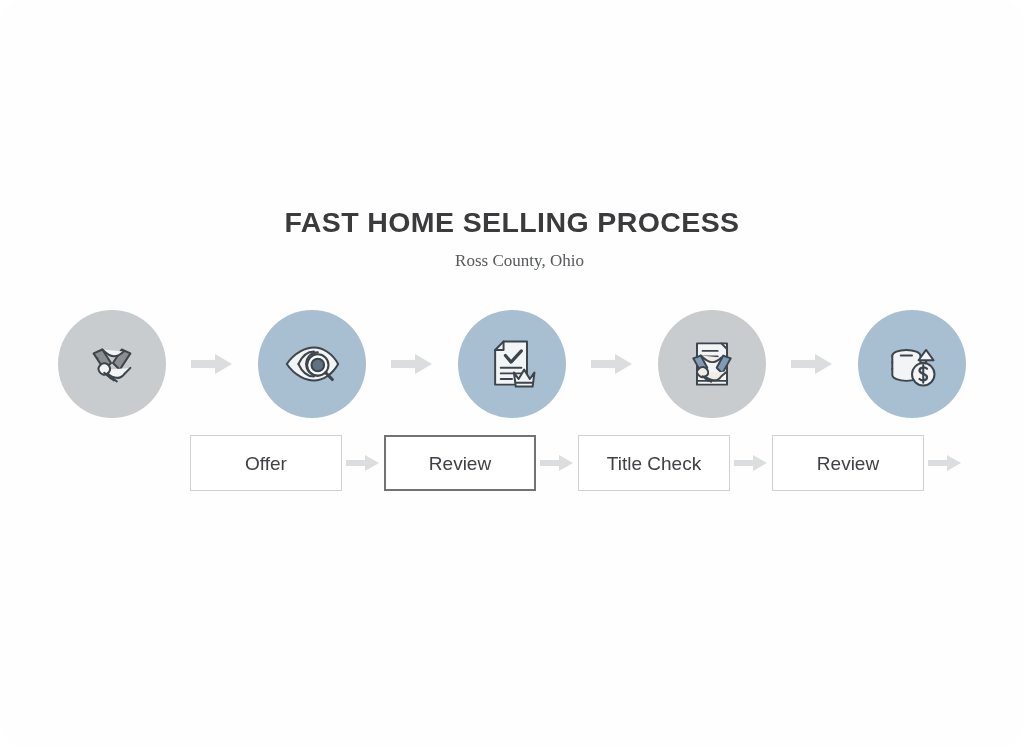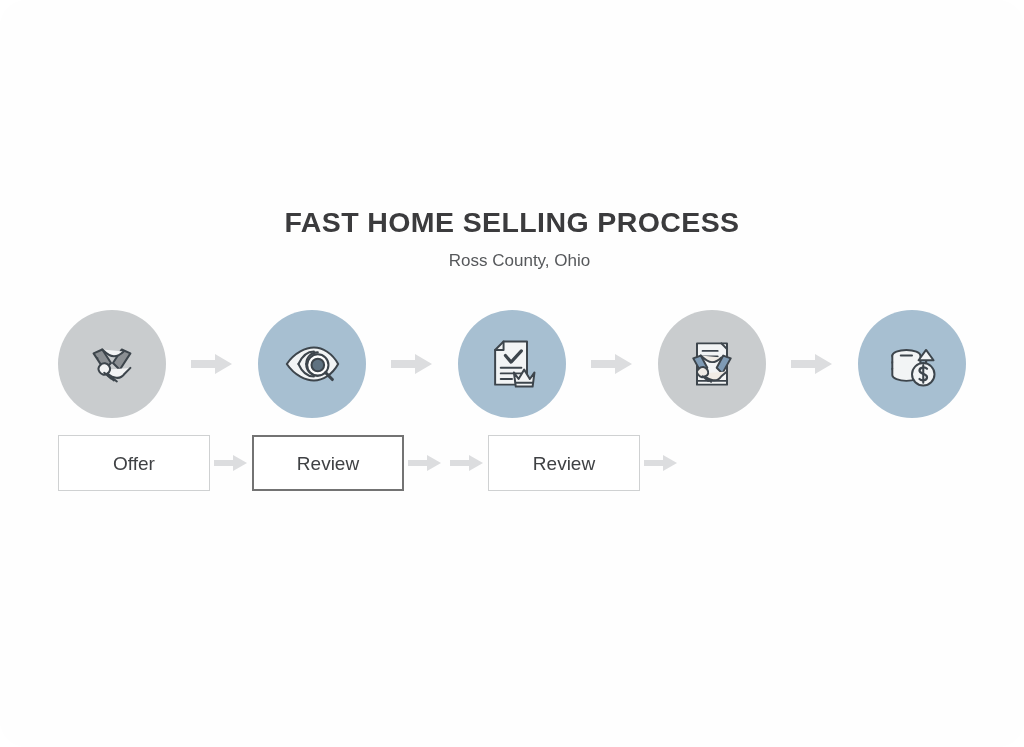--- a/index.html
+++ b/index.html
@@ -38,39 +38,40 @@
     margin: 0;
     white-space: nowrap;
   }
   .subtitle {
     font-size: 17px;
     font-weight: normal;
     color: #56585b;
     line-height: 24px;
     margin: 10px 0 0 15px;
     white-space: nowrap;
+    font-family: Liberation Serif, serif;
   }
 
   
   .flow {
     position: absolute;
     top: 305px;
     left: 58px;
     width: 908px;
   }
   .icon-row {
     display: flex;
     align-items: center;
     justify-content: space-between;
     height: 118px;
   }
   .label-row {
     display: flex;
     align-items: center;
-    justify-content: flex-start;
+    justify-content: flex-end;
     height: 58px;
     margin-top: 11px;
   }
 
   .circle {
     width: 108px;
     height: 108px;
     border-radius: 50%;
     display: flex;
     align-items: center;
@@ -272,20 +273,23 @@
       </div>
 
       <div class="arrow spacer-arrow">
         <span>
           <svg width="34" height="18" viewBox="0 0 34 18">
             <path d="M0 6 L19 6 L19 1 L33 9 L19 17 L19 12 L0 12 Z" fill="#dcdddf"></path>
           </svg>
         </span>
       </div>
 
+      <div class="label-box">
+        <span class="label-text">Title Check</span>
+      </div>
 
       <div class="arrow spacer-arrow">
         <span>
           <svg width="34" height="18" viewBox="0 0 34 18">
             <path d="M0 6 L19 6 L19 1 L33 9 L19 17 L19 12 L0 12 Z" fill="#dcdddf"></path>
           </svg>
         </span>
       </div>
 
       <div class="label-box">

